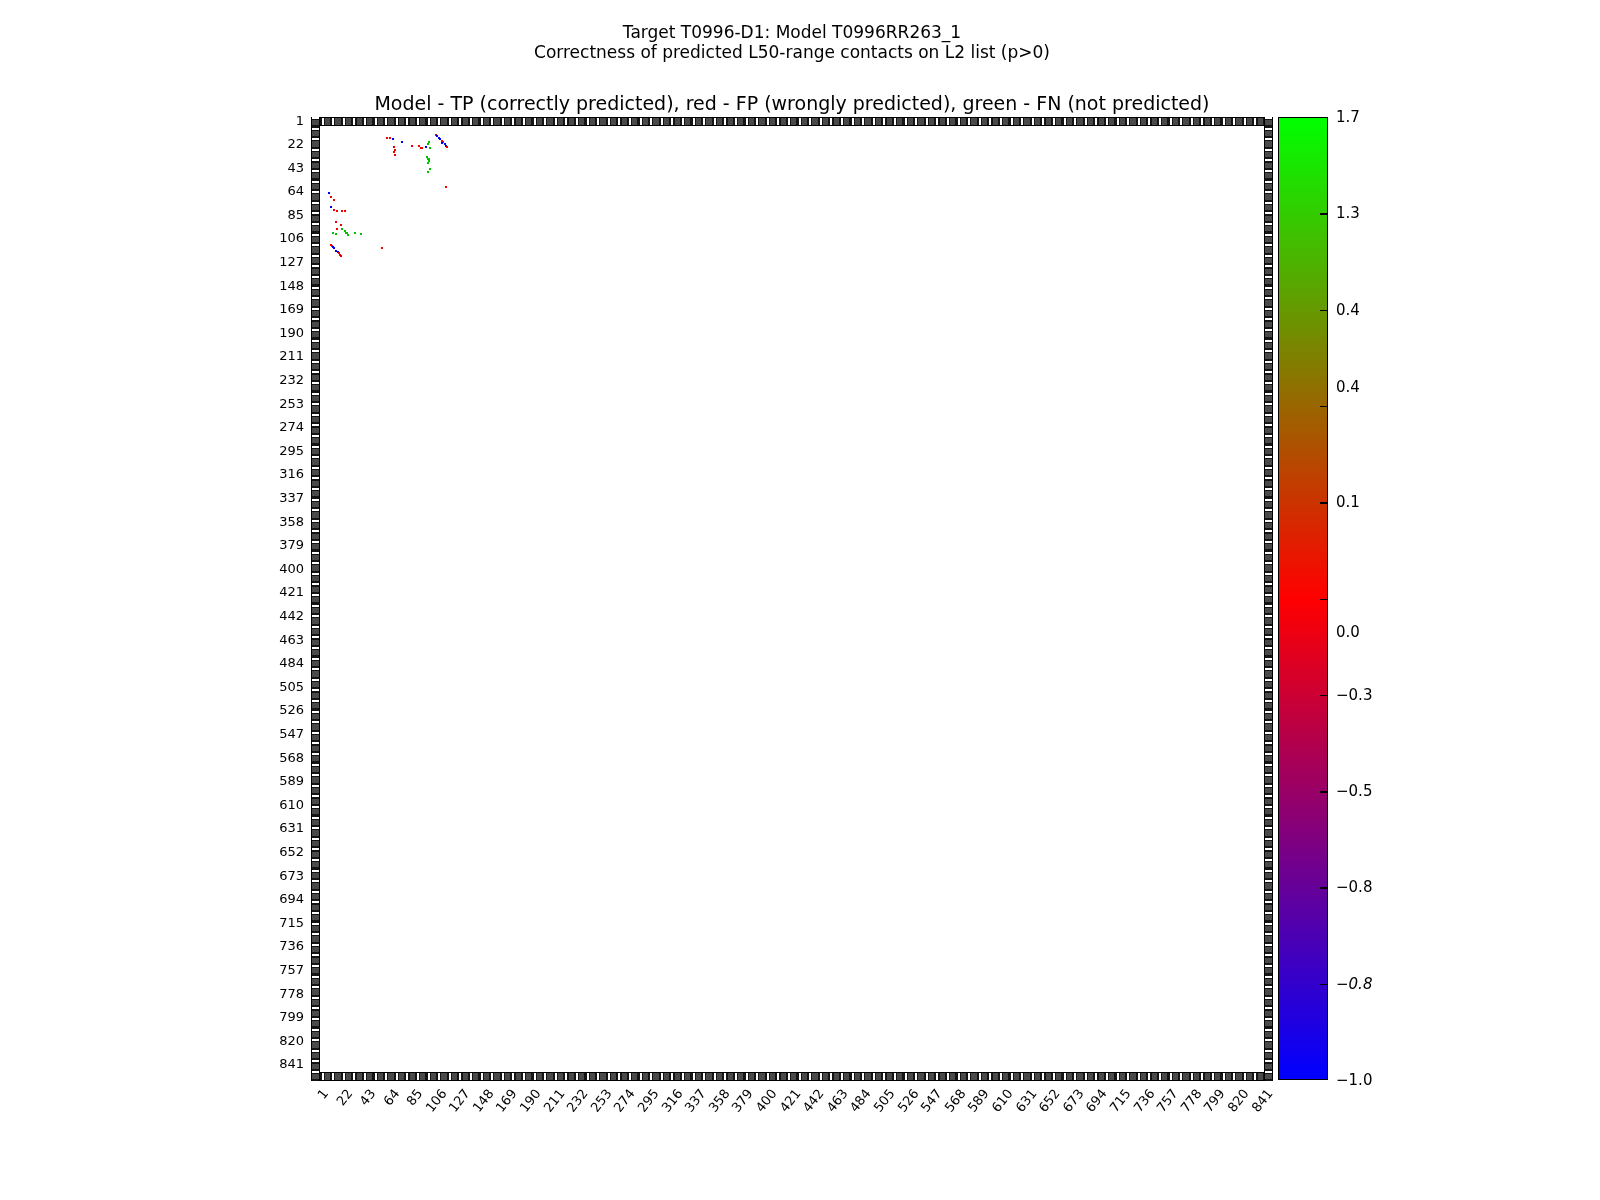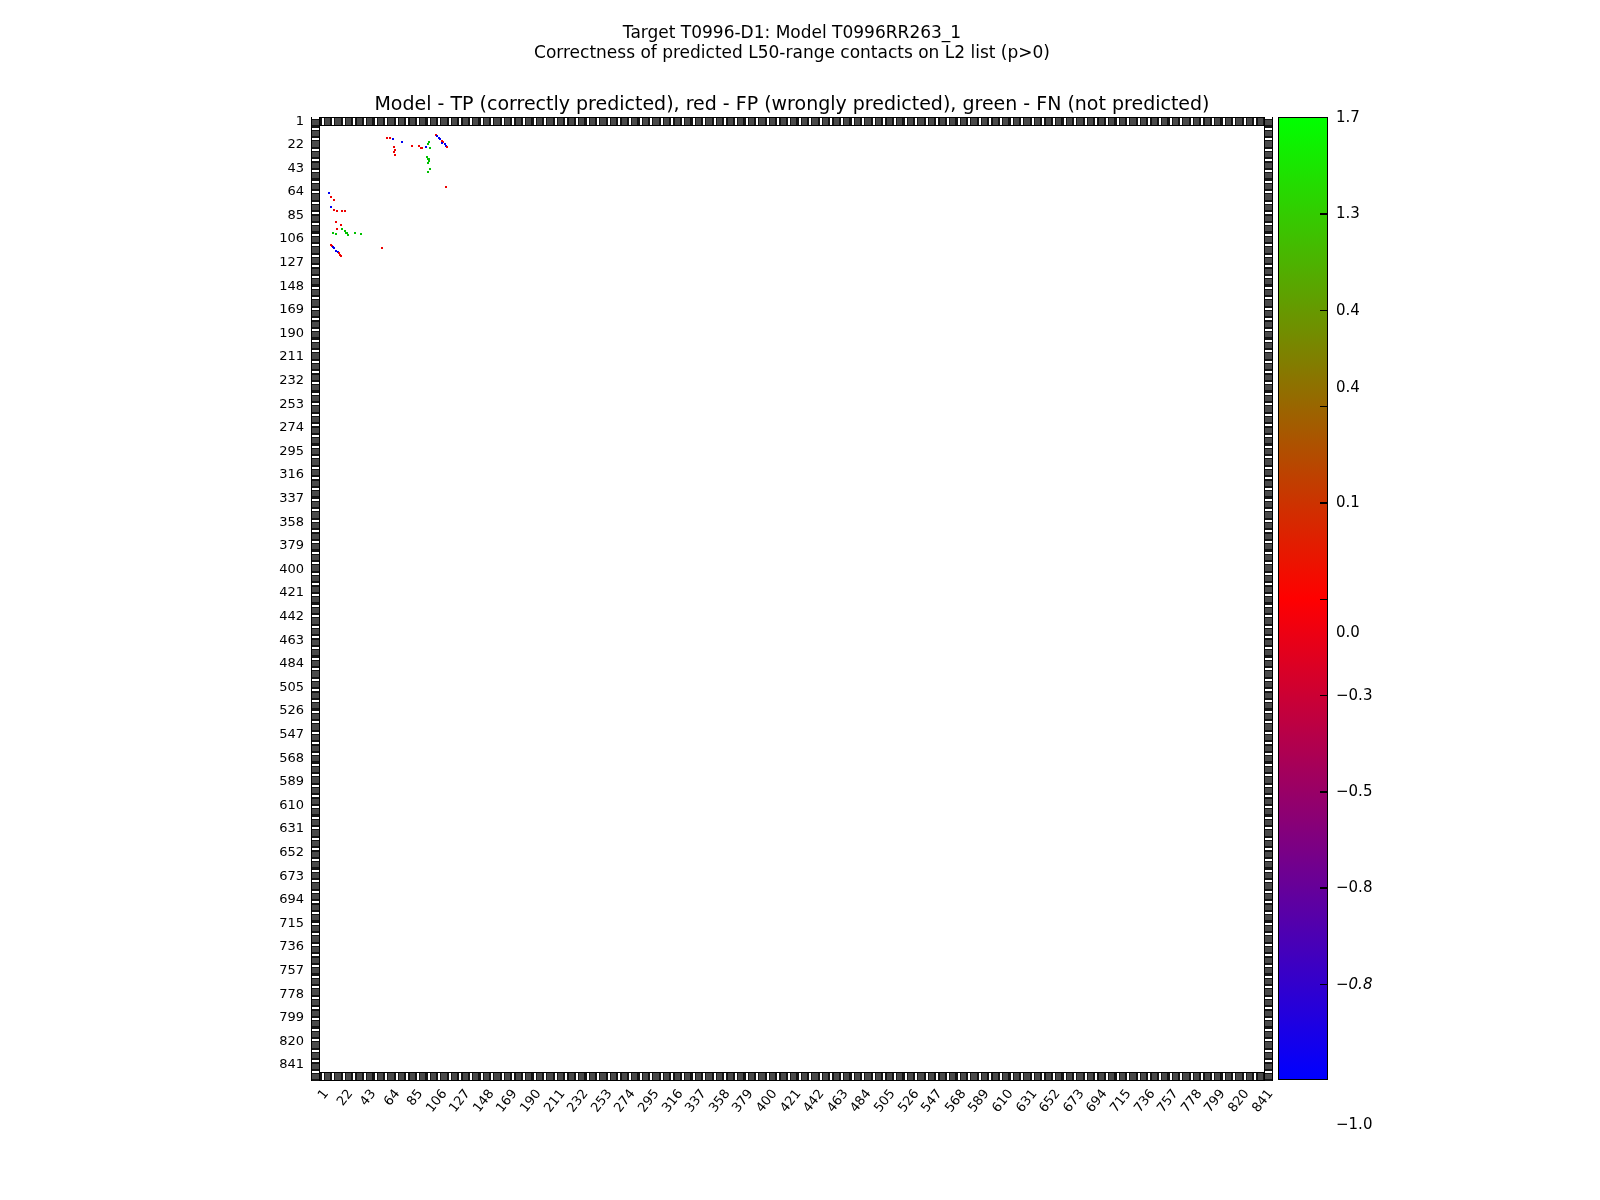--- a/index.html
+++ b/index.html
@@ -236,14 +236,14 @@
     <div class="cbar-label" style="top: 623px;">0.0</div>
     <div class="cbar-tickmark" style="left: 1320px; top: 598.5px;"></div>
     <div class="cbar-label" style="top: 685.8px;">−0.3</div>
     <div class="cbar-tickmark" style="left: 1320px; top: 694.8px;"></div>
     <div class="cbar-label" style="top: 782.1px;">−0.5</div>
     <div class="cbar-tickmark" style="left: 1320px; top: 791.1px;"></div>
     <div class="cbar-label" style="top: 878.4px;">−0.8</div>
     <div class="cbar-tickmark" style="left: 1320px; top: 887.4px;"></div>
     <div class="cbar-label" style="top: 974.7px; font-style: italic;">−0.8</div>
     <div class="cbar-tickmark" style="left: 1320px; top: 983.7px;"></div>
-    <div class="cbar-label" style="top: 1071px; margin-top: 44px;">−1.0</div>
+    <div class="cbar-label" style="top: 1071px;">−1.0</div>
   </div>
 
 </body></html>

